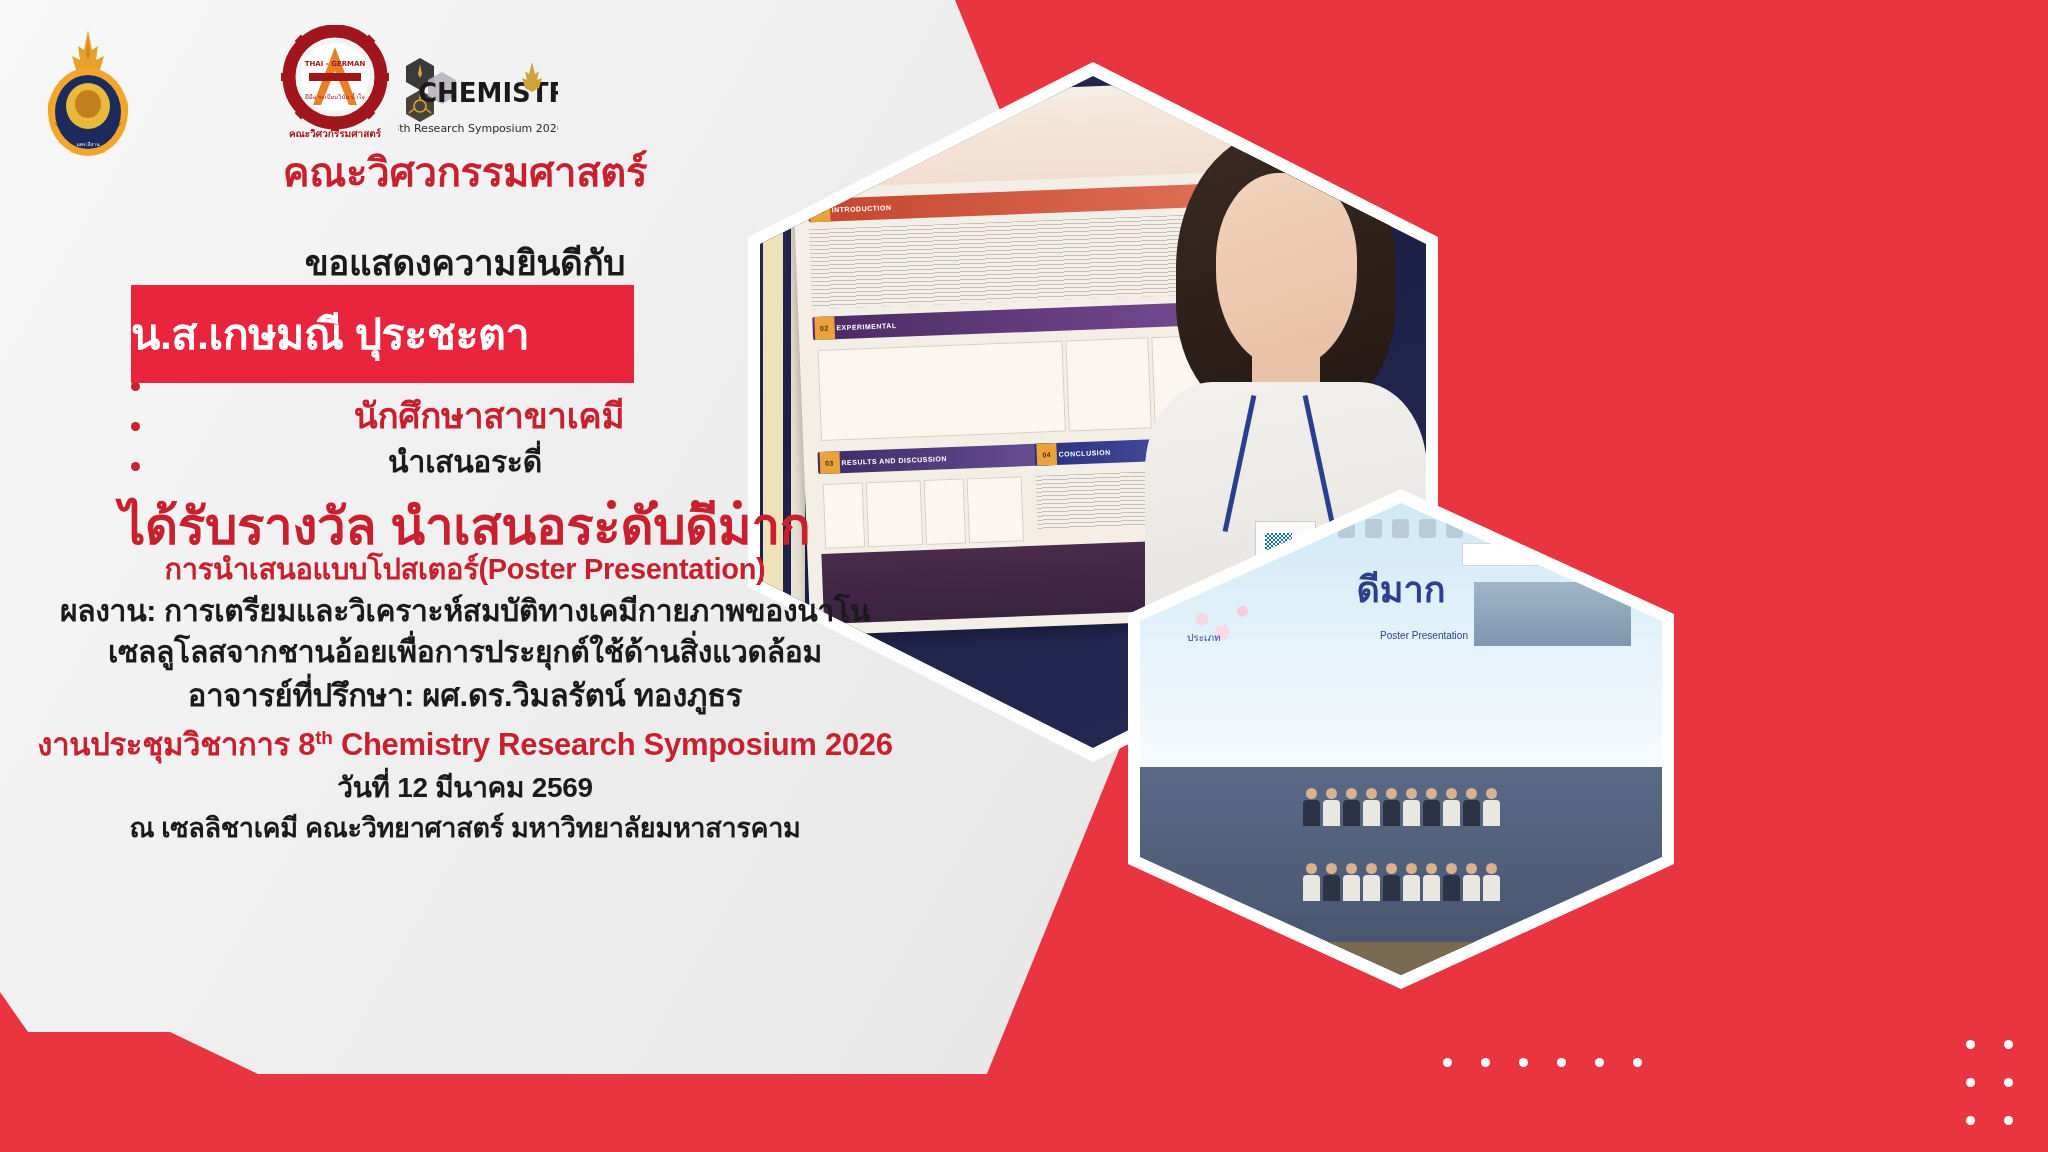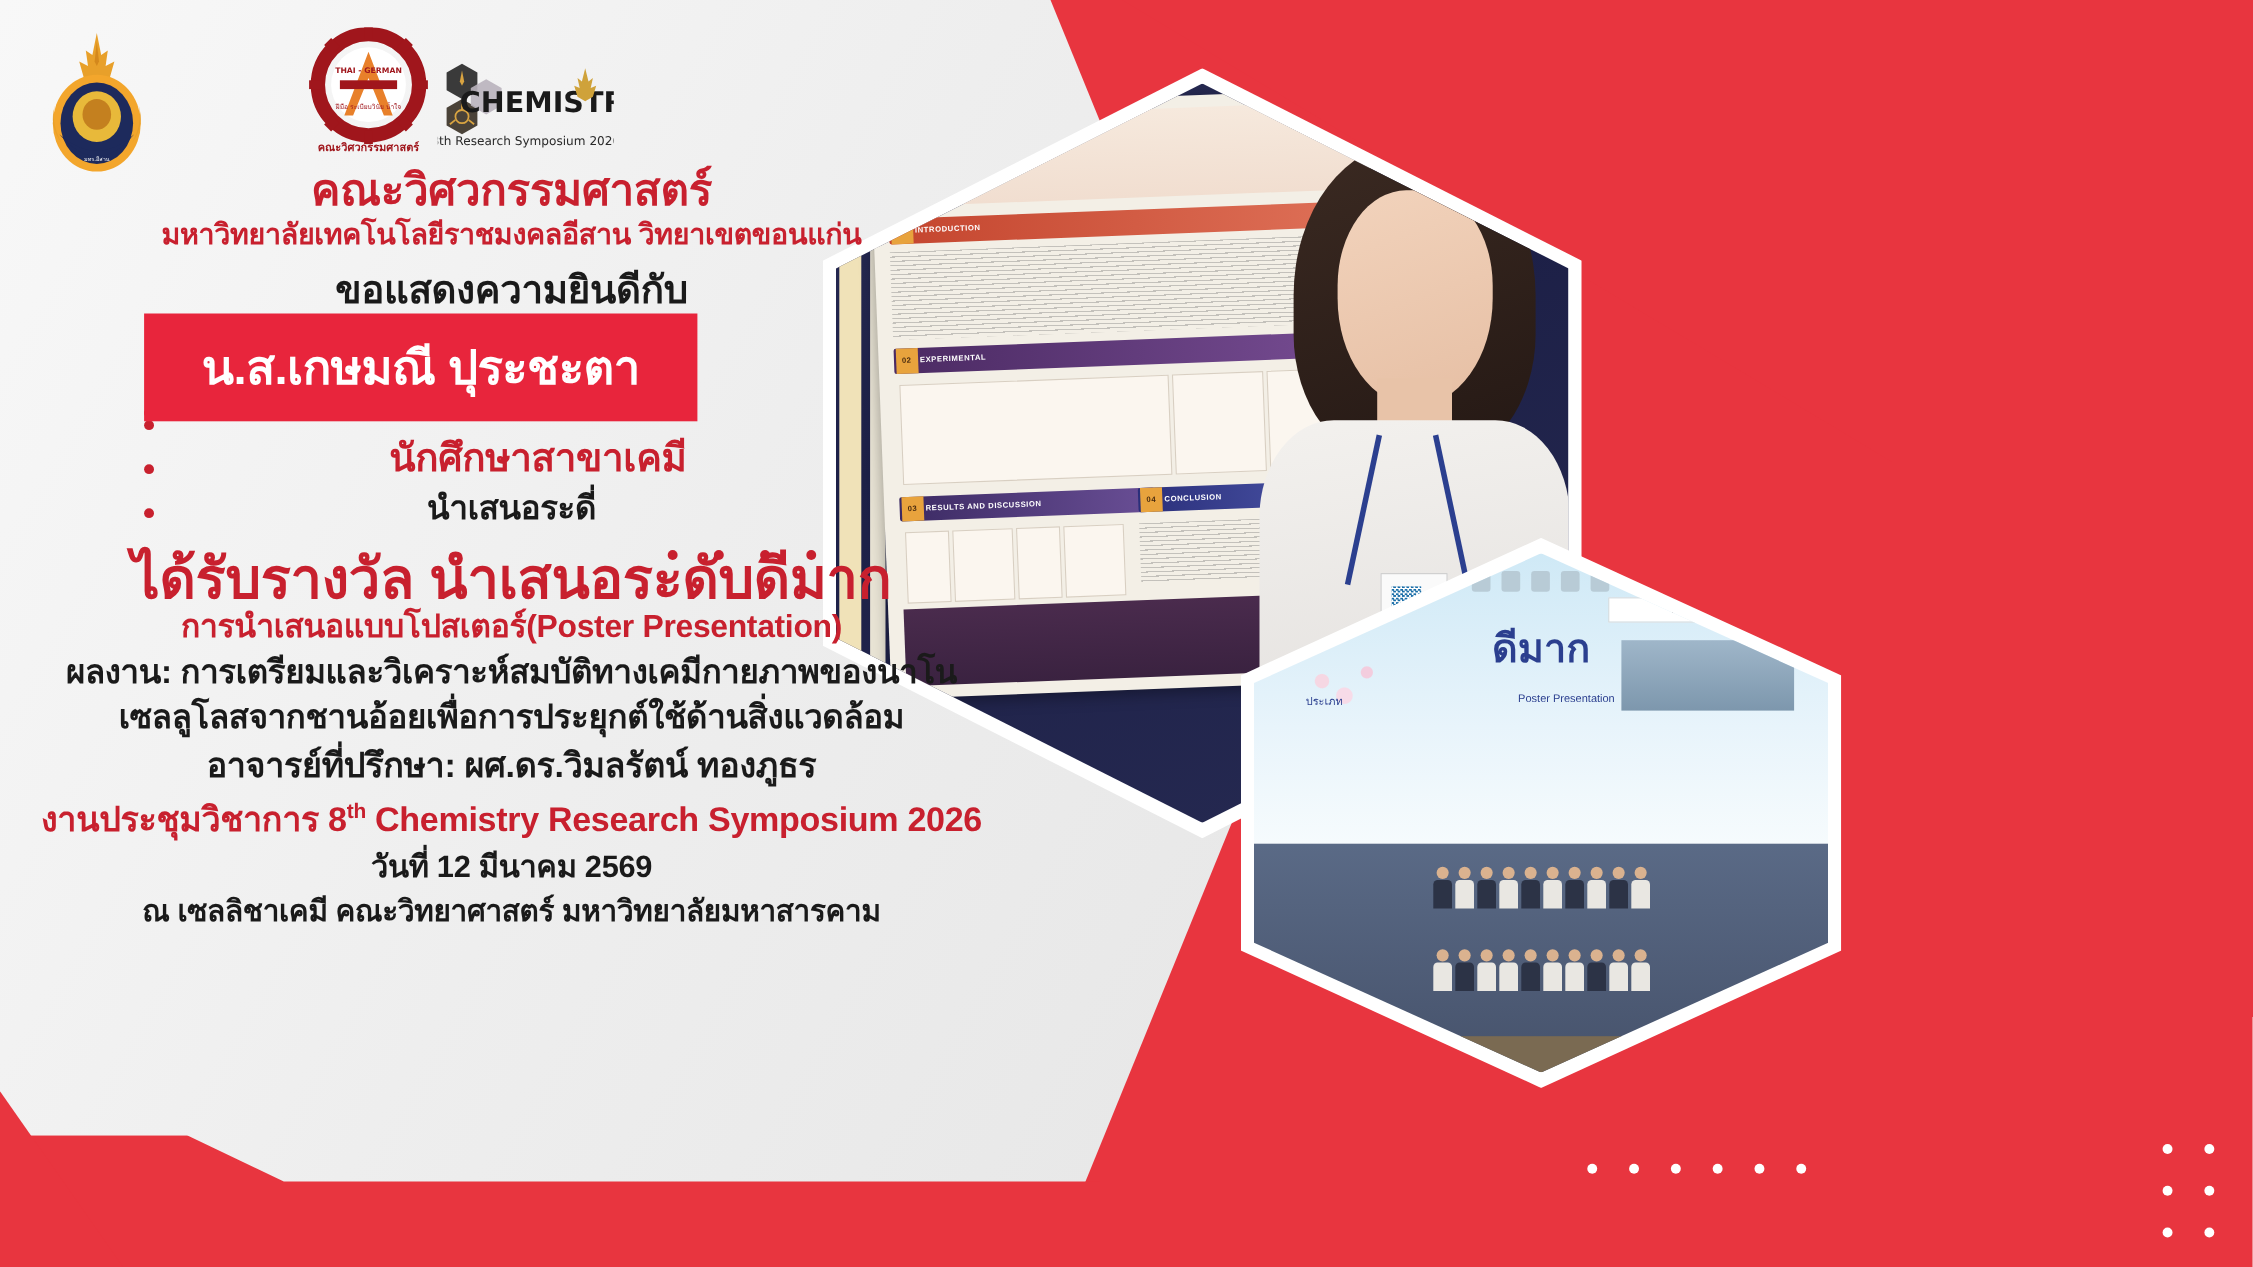--- a/index.html
+++ b/index.html
@@ -46,21 +46,21 @@
   .textcol{position:absolute;left:0;top:0;width:930px;height:1152px;}
   .t{position:absolute;width:930px;text-align:center;white-space:nowrap;
      font-family:"Liberation Sans","DejaVu Sans",sans-serif;font-weight:bold;letter-spacing:-0.3px;}
 
   .l-faculty{top:140px;font-size:40px;color:#c8202e;}
   .l-univ{top:192px;font-size:26px;color:#c8202e;}
   .l-congrats{top:235px;font-size:35px;color:#1a1a1a;}
 
   .namebox{
     position:absolute;left:131px;top:285px;width:503px;height:98px;background:#e8253c;
-    display:flex;align-items:center;justify-content:center;
+    display:flex;align-items:center;
   }
   .namebox span{color:#ffffff;font-size:43px;font-weight:bold;white-space:nowrap;letter-spacing:-0.5px;}
 
   .l-major{top:388px;font-size:35px;color:#c8202e;margin-left:24px;}
   .l-occasion{top:438px;font-size:30px;color:#1a1a1a;}
   .l-award{top:485px;font-size:51px;color:#c8202e;}
   .l-postertype{top:546px;font-size:29px;color:#c8202e;}
   .l-work1{top:587px;font-size:30px;color:#1a1a1a;}
   .l-work2{top:628px;font-size:30px;color:#1a1a1a;}
   .l-advisor{top:670px;font-size:31px;color:#1a1a1a;}
@@ -434,21 +434,20 @@
             </div>
             <div class="grp-floor"></div>
           </div>
         </div>
       </div>
     </div>
   </div>
 
   <div class="textcol">
     <div class="t l-faculty">คณะวิศวกรรมศาสตร์</div>
-    <div class="t l-univ">มหาวิทยาลัยเทคโนโลยีราชมงคลอีสาน วิทยาเขตขอนแก่น</div>
     <div class="t l-congrats">ขอแสดงความยินดีกับ</div>
 
     <div class="namebox">
       <span>น.ส.เกษมณี ปุระชะตา</span>
     </div>
 
     <div class="t l-major">นักศึกษาสาขาเคมี</div>
     <div class="t l-occasion">นำเสนอระดี่</div>
     <div class="t l-award">ได้รับรางวัล นำเสนอระดับดีมาก</div>
     <div class="t l-postertype">การนำเสนอแบบโปสเตอร์(Poster Presentation)</div>

